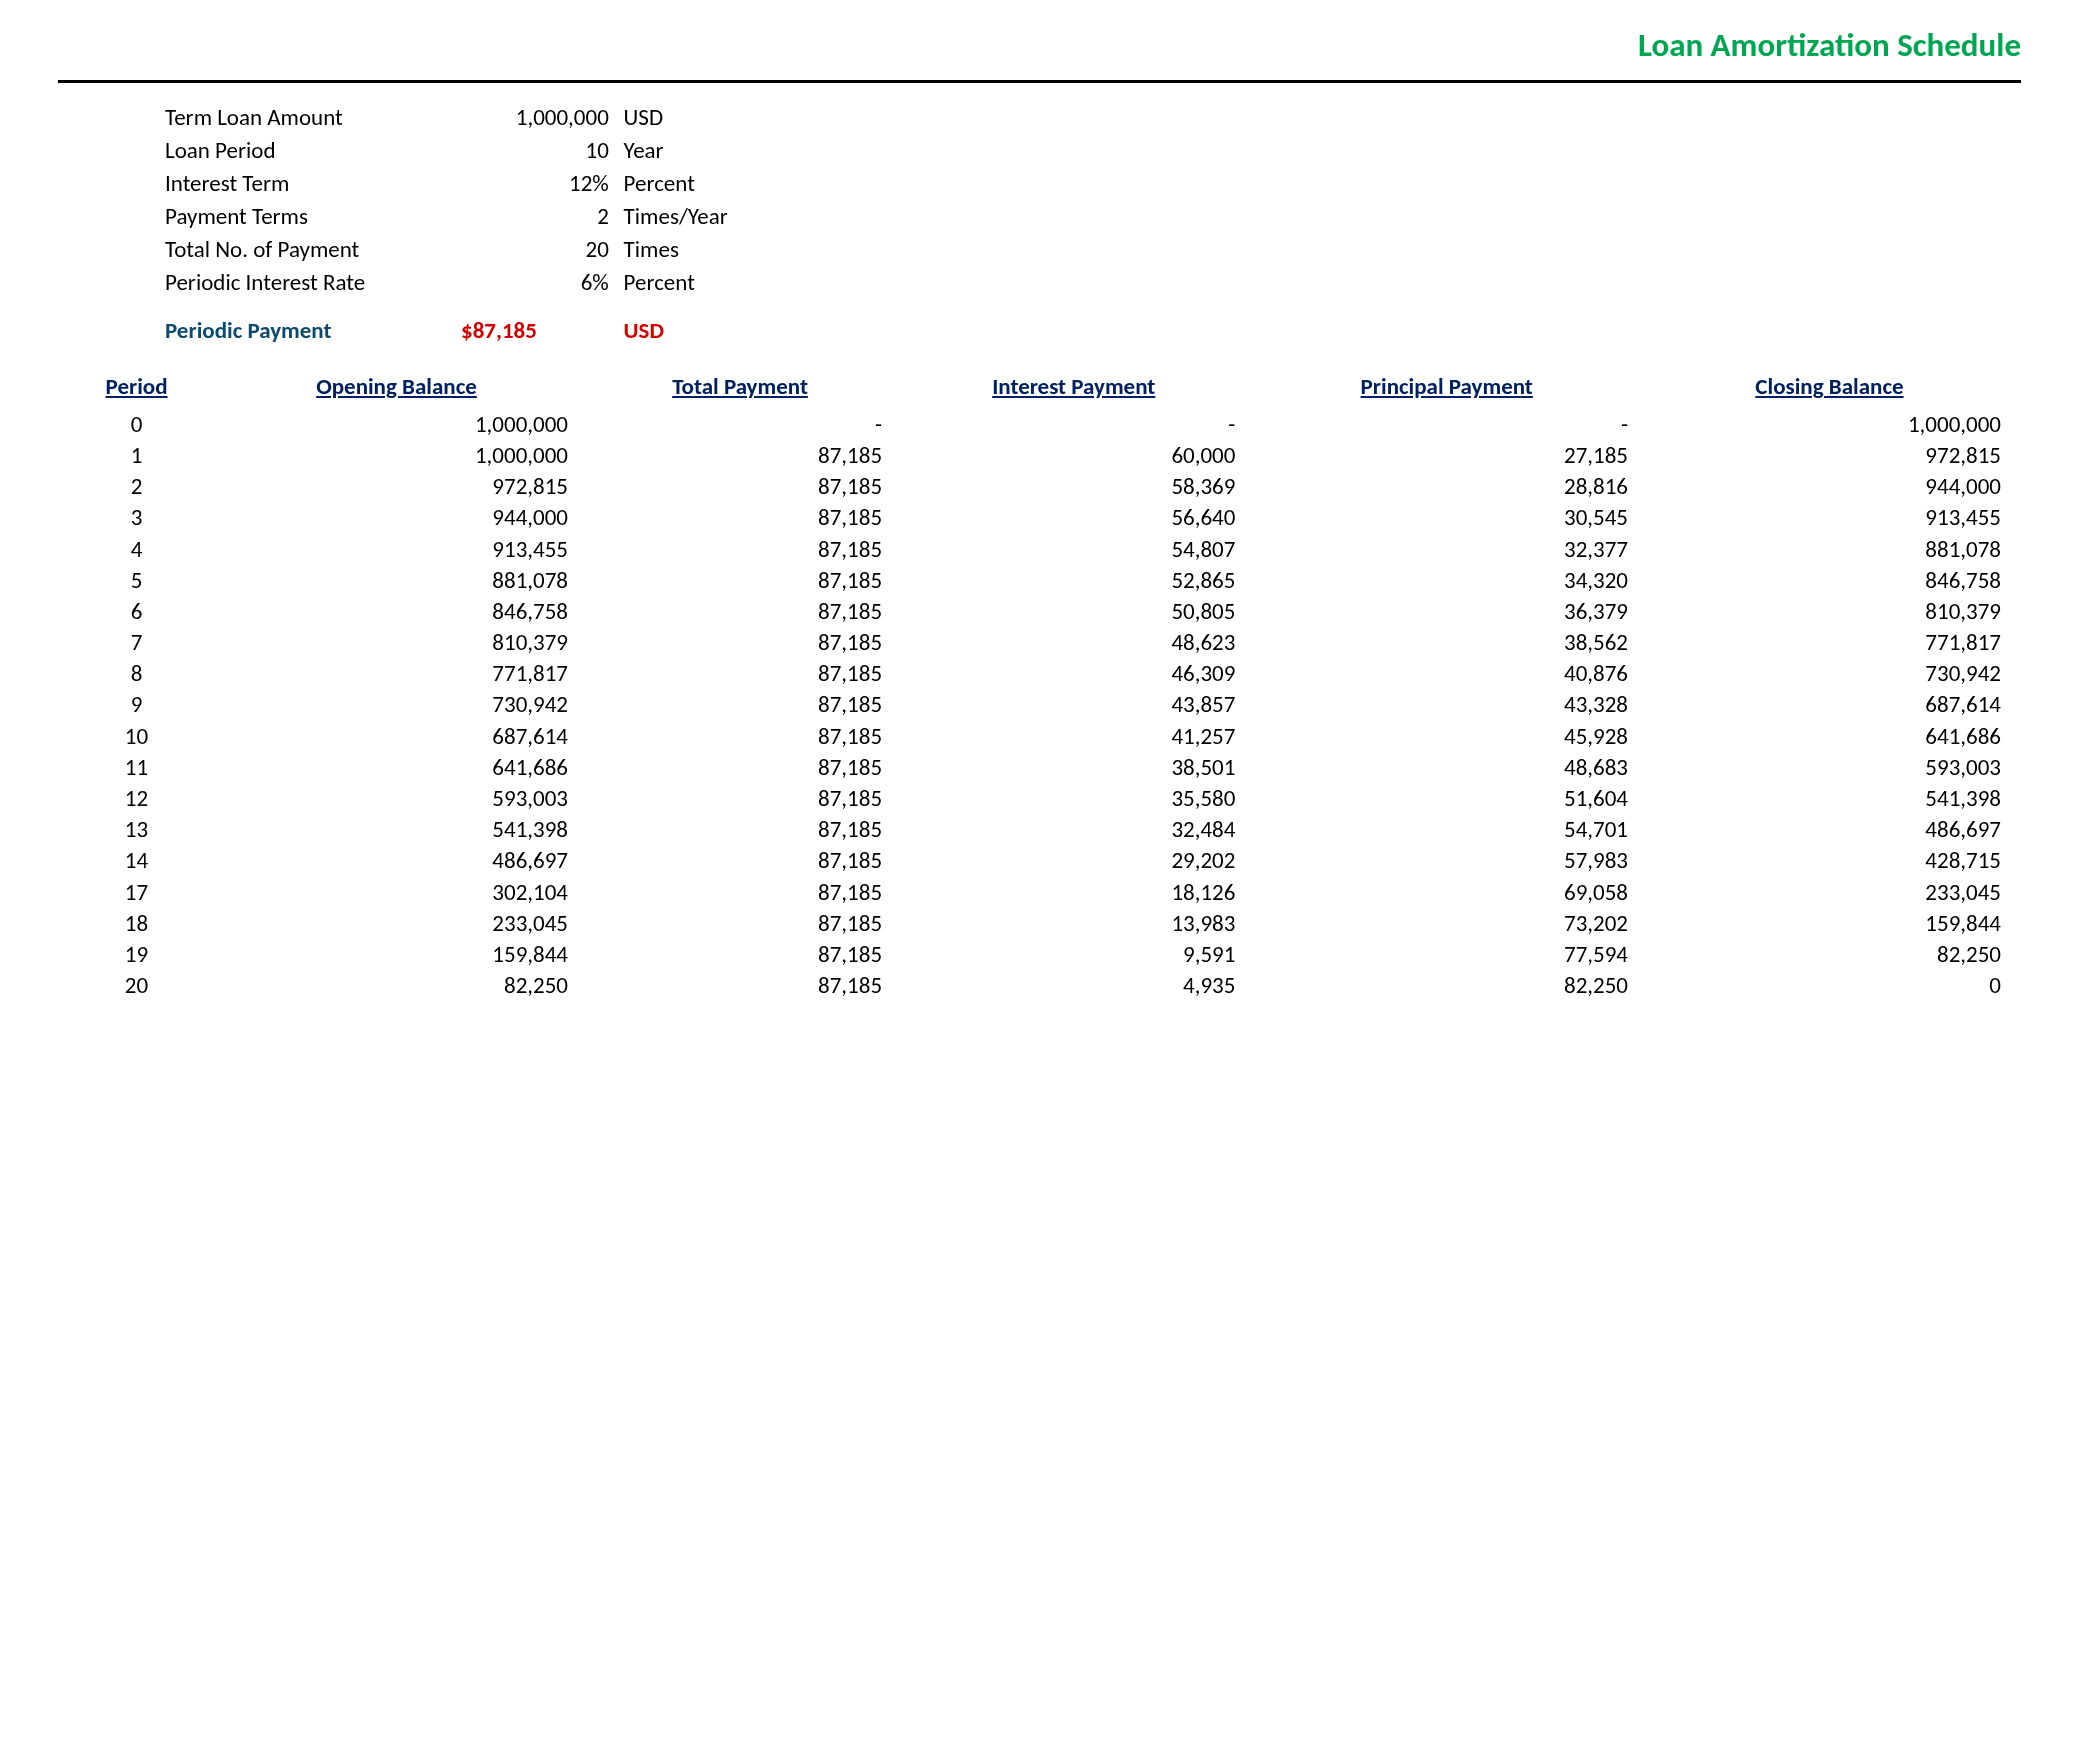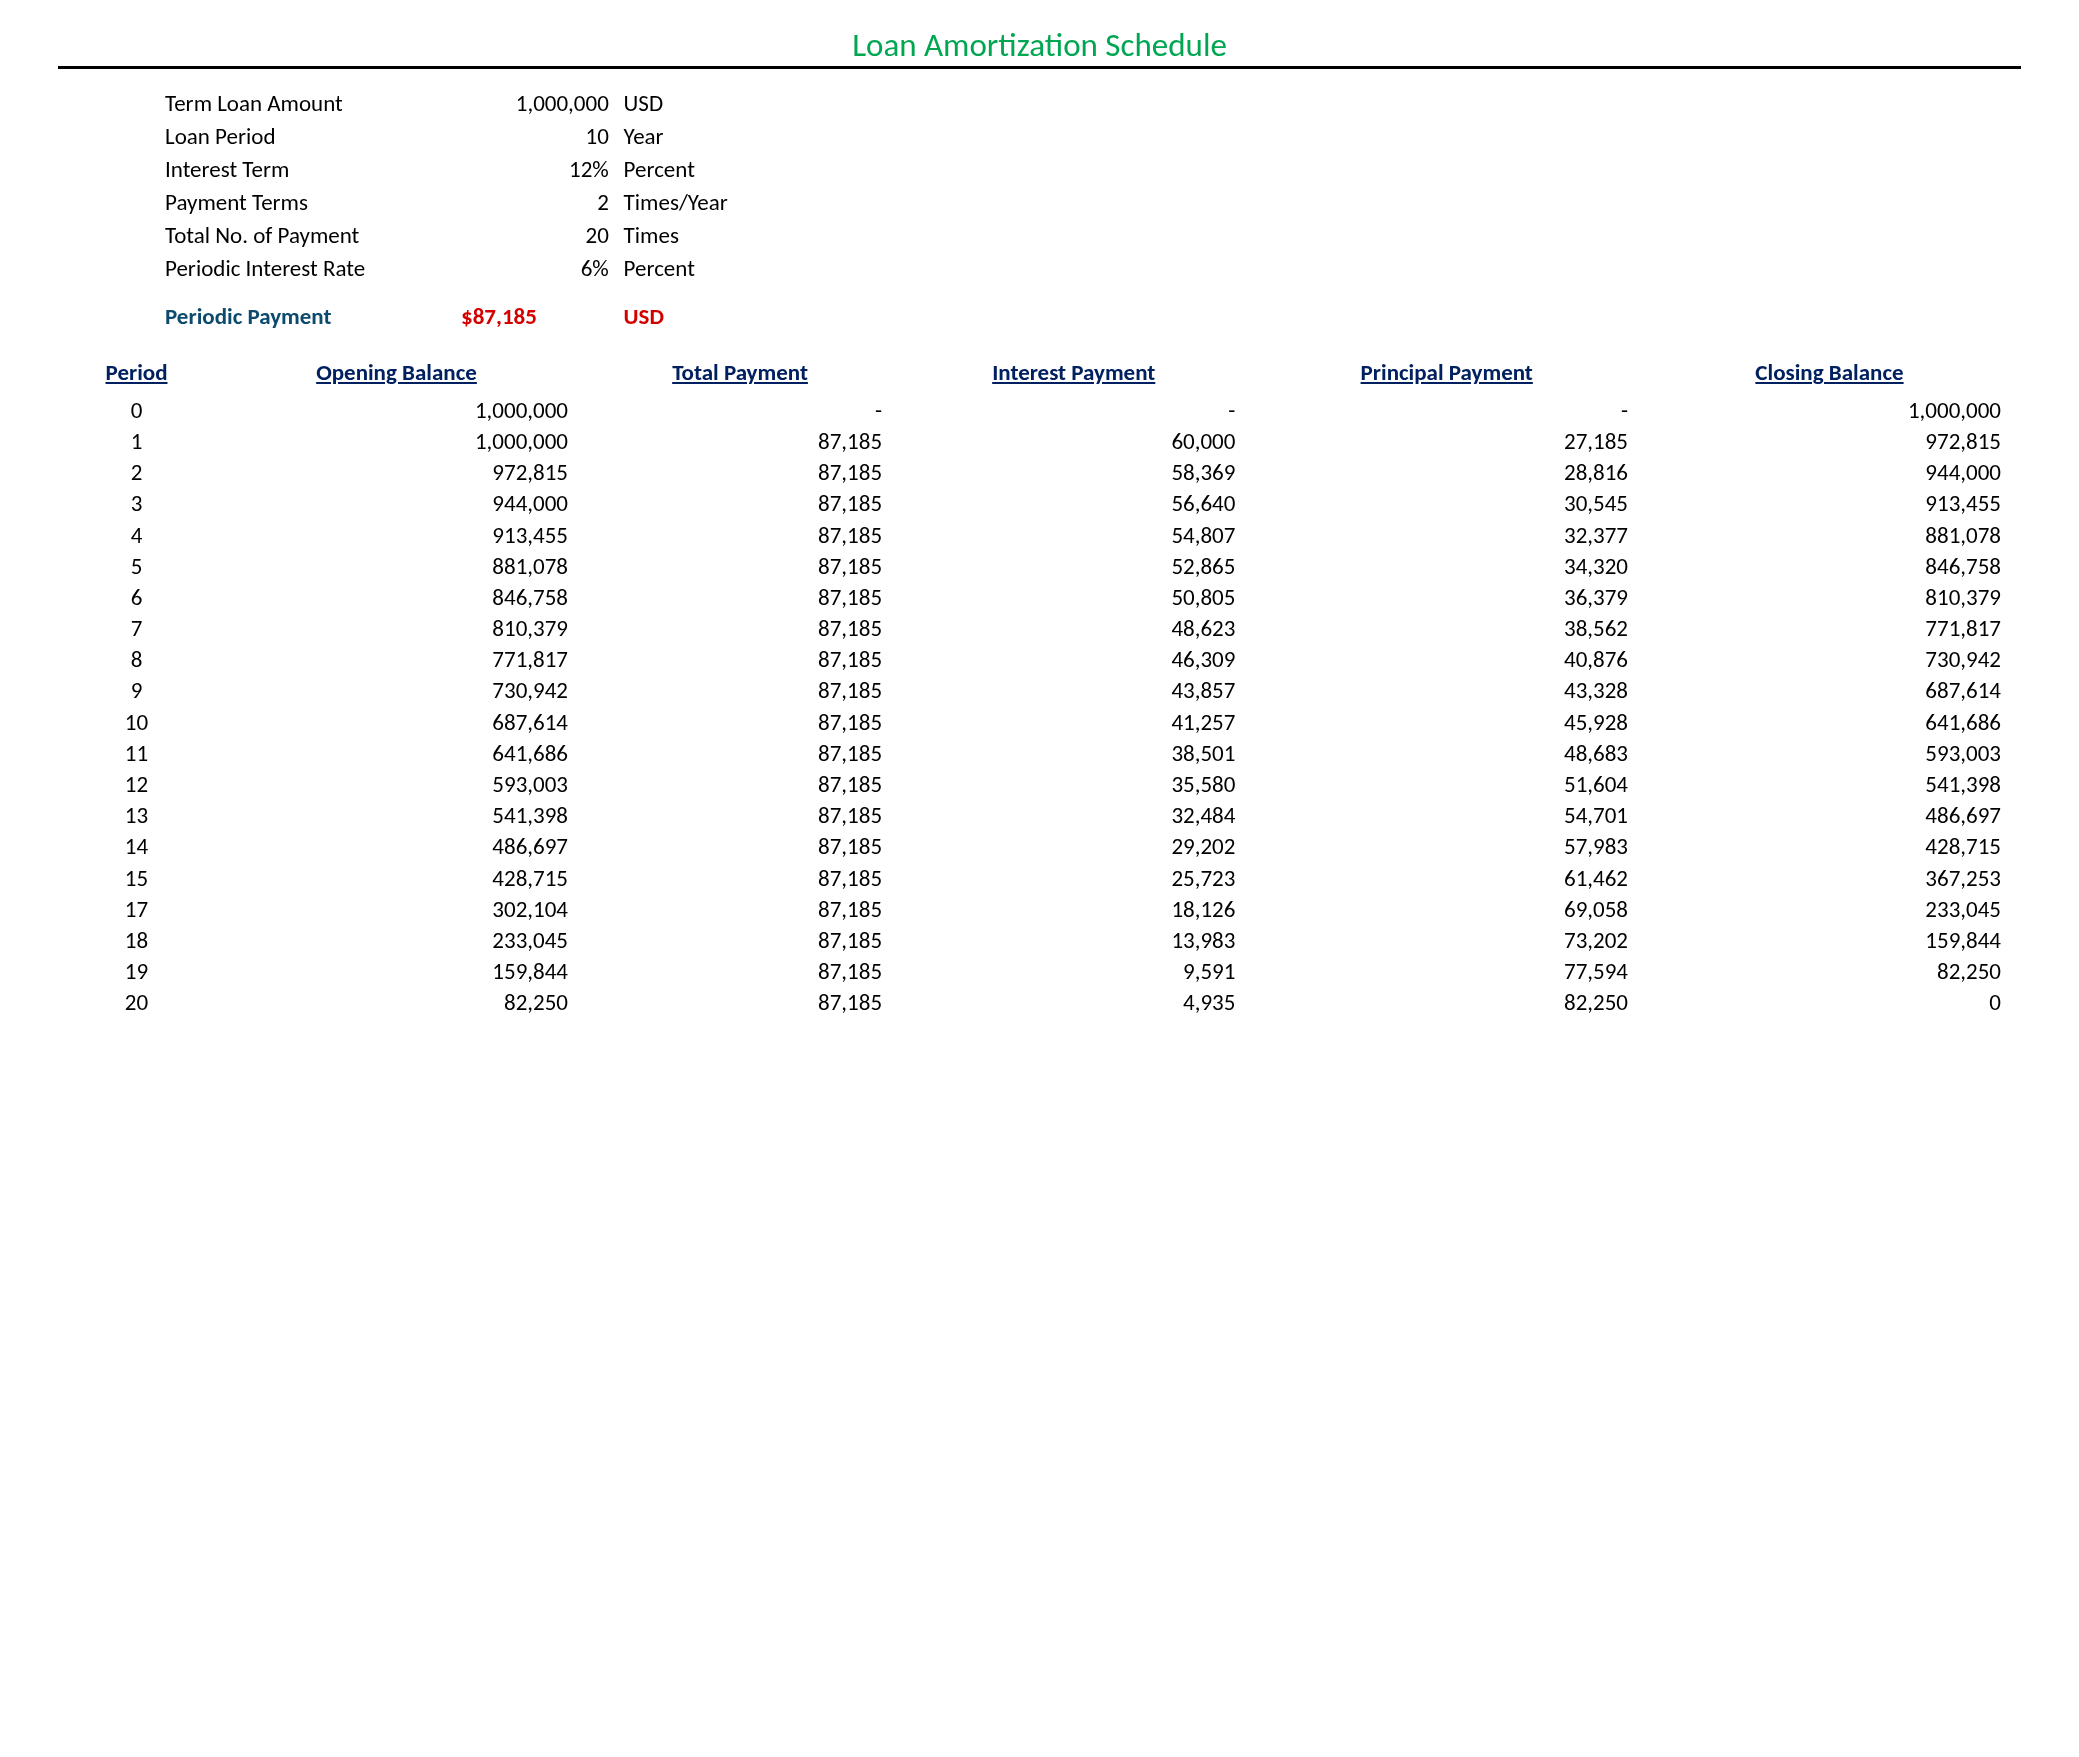--- a/index.html
+++ b/index.html
@@ -5,25 +5,25 @@
     * { box-sizing: border-box; }
     body {
       font-family: Calibri, "Segoe UI", Arial, sans-serif;
       background: #fff;
       color: #000;
       margin: 0;
       padding: 25px 58px;
       font-size: 23px;
     }
     .title {
-      text-align: center;
-      font-weight: 400;
+      text-align: right;
+      font-weight: 700;
       font-size: 33px;
       color: #00a651;
-      padding-bottom: 1px;
+      padding-bottom: 15px;
     }
     .title-rule {
       border: none;
       border-top: 3.3px solid #000;
       margin: 0 0 20px 0;
     }
     .summary {
       display: grid;
       grid-template-columns: 296px 156px 206px;
       column-gap: 0;
@@ -229,28 +229,20 @@
       </tr>
       <tr>
         <td class="period-c">14</td>
         <td>486,697</td>
         <td>87,185</td>
         <td>29,202</td>
         <td>57,983</td>
         <td>428,715</td>
       </tr>
       <tr>
-        <td class="period-c">15</td>
-        <td>428,715</td>
-        <td>87,185</td>
-        <td>25,723</td>
-        <td>61,462</td>
-        <td>367,253</td>
-      </tr>
-      <tr>
         <td class="period-c">17</td>
         <td>302,104</td>
         <td>87,185</td>
         <td>18,126</td>
         <td>69,058</td>
         <td>233,045</td>
       </tr>
       <tr>
         <td class="period-c">18</td>
         <td>233,045</td>

